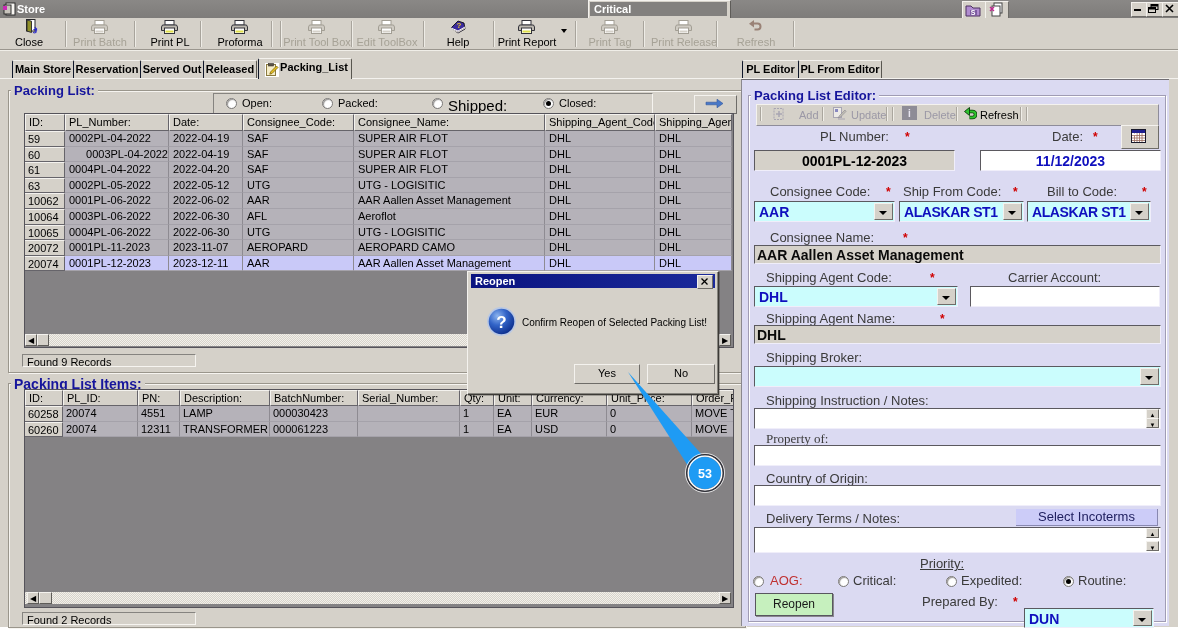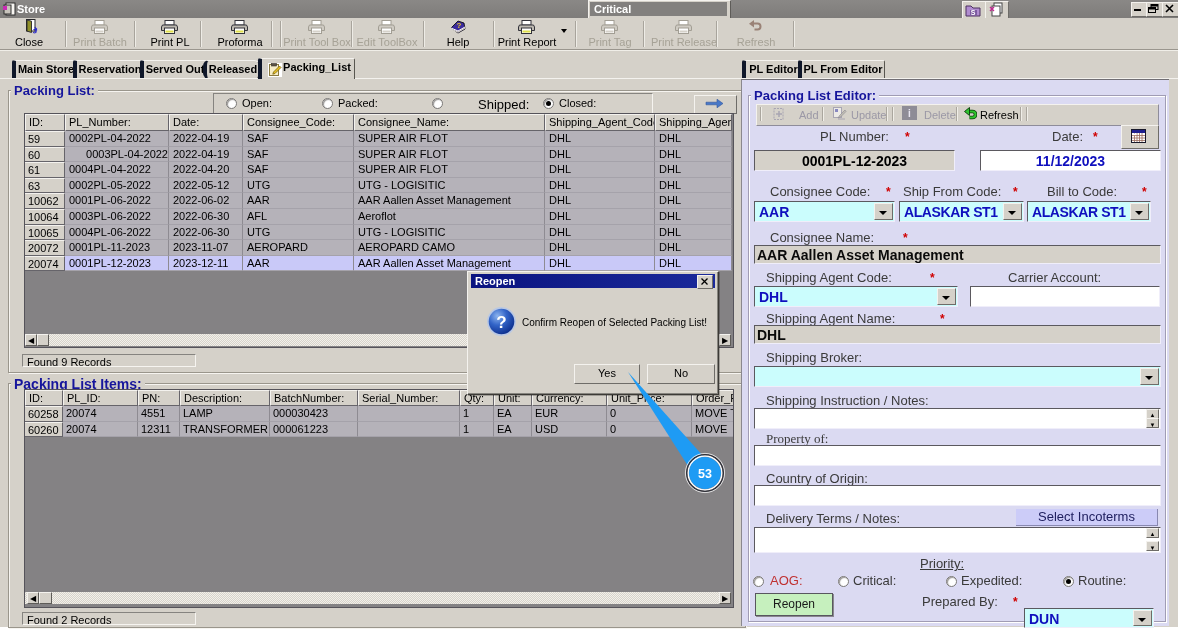--- a/index.html
+++ b/index.html
@@ -6,21 +6,21 @@
 body{width:1178px;height:633px;position:relative;background:#fff;font-family:"Liberation Sans",sans-serif;font-size:11px;color:#000;overflow:hidden;}
 .abs{position:absolute;}
 .win{left:0;top:0;width:1178px;height:627px;background:#d5d1c9;}
 .titlebar{left:0;top:0;width:1178px;height:18px;background:linear-gradient(180deg,#8a8886,#7e7c7a);}
 .titletxt{left:17px;top:3px;color:#fff;font-weight:bold;font-size:11px;}
 .raised{background:#d5d1c9;border-top:1px solid #f4f2ee;border-left:1px solid #f4f2ee;border-right:1px solid #6e6c68;border-bottom:1px solid #6e6c68;}
 .sunken{border-top:1px solid #868480;border-left:1px solid #868480;border-bottom:1px solid #f6f4f0;border-right:1px solid #f6f4f0;}
 .tbtxt{font-size:11px;color:#000;text-align:center;white-space:nowrap;width:80px;}
 .tbtxtd{font-size:11px;color:#a6a296;text-align:center;white-space:nowrap;width:80px;}
 .sep{width:1px;background:#a8a49c;border-right:1px solid #eeece6;}
-.tab{top:60px;height:18px;background:#d5d1c9;border-top:1px solid #f4f2ee;border-left:4px solid #0f172a;border-right:1px solid #58564f;font-weight:bold;font-size:11px;text-align:center;line-height:17px;border-top-left-radius:2px;border-top-right-radius:2px;}
+.tab{top:60px;height:18px;background:#d5d1c9;border-top:1px solid #f4f2ee;border-left:1px solid #0f172a;border-right:1px solid #58564f;font-weight:bold;font-size:11px;text-align:center;line-height:17px;border-top-left-radius:2px;border-top-right-radius:2px;}
 .tabact{top:58px;height:20px;z-index:3;}
 .glabel{font-weight:bold;color:#16159c;font-size:13px;background:#d5d1c9;padding:0 3px;}
 .gbox{border:1px solid #9a968c;box-shadow:1px 1px 0 #f6f4f0, inset 1px 1px 0 #f6f4f0;}
 .gridouter{background:#848284;border:1px solid #55535a;overflow:hidden;}
 .hcell{position:absolute;background:#d5d1c9;border-right:1px solid #66646a;border-bottom:1px solid #66646a;border-top:1px solid #f4f2ee;border-left:1px solid #f4f2ee;color:#000;padding:1px 0 0 3px;box-sizing:border-box;font-size:11px;overflow:hidden;white-space:nowrap;}
 .idcell{position:absolute;background:#d5d1c9;border-right:1px solid #66646a;border-bottom:1px solid #66646a;border-top:1px solid #f4f2ee;color:#000;padding:1px 0 0 3px;box-sizing:border-box;font-size:11px;overflow:hidden;}
 .dcell{position:absolute;border-right:1px solid #8e8b92;border-bottom:1px solid #a5a2aa;padding:1px 0 0 4px;box-sizing:border-box;font-size:11px;color:#000;overflow:hidden;white-space:nowrap;}
 .found{background:#d5d1c9;border-top:1px solid #868480;border-left:1px solid #868480;border-bottom:1px solid #f6f4f0;border-right:1px solid #f6f4f0;font-size:11px;padding:1px 0 0 4px;box-sizing:border-box;}
 .rp{left:741px;top:79px;width:428px;height:547px;background:#dbdaf2;border-left:1px solid #8a888e;border-top:1px solid #706e74;box-sizing:border-box;}
 .rlabel{position:absolute;font-size:13px;line-height:13px;color:#3a3a3a;white-space:nowrap;}
@@ -173,21 +173,21 @@
 <div class="abs tbtxt" style="left:487px;top:36px;">Print Report</div>
 <div class="abs tbtxtd" style="left:570px;top:36px;">Print Tag</div>
 <div class="abs tbtxtd" style="left:644px;top:36px;">Print Release</div>
 <div class="abs tbtxtd" style="left:716px;top:36px;">Refresh</div>
 <div class="abs" style="left:561px;top:29px;border-left:3px solid transparent;border-right:3px solid transparent;border-top:4px solid #000;"></div>
 
 <div class="abs" style="left:0;top:78px;width:1178px;height:1px;background:#f4f2ee;z-index:2;"></div>
 <div class="abs tab" style="left:12px;width:60px;">Main Store</div>
 <div class="abs tab" style="left:73px;width:66px;">Reservation</div>
 <div class="abs tab" style="left:140px;width:62px;">Served Out</div>
-<div class="abs tab" style="left:203px;width:52px;border-radius:6px;">Released</div>
+<div class="abs tab" style="left:203px;width:52px;">Released</div>
 <div class="abs tab tabact" style="left:258px;width:92px;padding-left:0;">
 <span style="margin-left:18px;">Packing_List</span>
 <svg class="abs" style="left:6px;top:4px" width="14" height="14" viewBox="0 0 14 14">
 <rect x="0" y="0" width="14" height="14" fill="#fff"></rect>
 <rect x="1.5" y="1.5" width="9" height="11" fill="#f6edc8" stroke="#8a7a40"></rect>
 <rect x="3.5" y="0.5" width="5" height="2.5" fill="#5a5248" stroke="#3a342c" stroke-width="0.6"></rect>
 <path d="M11.5 3 l1.5 1.5 -6 6 -2.2 0.7 0.7 -2.2 z" fill="#e8c020" stroke="#7a6410" stroke-width="0.8"></path>
 </svg>
 </div>
 <div class="abs tab" style="left:742px;width:55px;">PL Editor</div>
@@ -195,21 +195,21 @@
 
 <div class="abs gbox" style="left:8px;top:90px;width:736px;height:281px;"></div>
 <div class="abs glabel" style="left:11px;top:83px;">Packing List:</div>
 
 <div class="abs sunken" style="left:213px;top:93px;width:438px;height:21px;background:#d5d1c9;"></div>
 <div class="abs radio" style="left:226px;top:98px;"></div>
 <div class="abs" style="left:242px;top:97px;font-size:11px;">Open:</div>
 <div class="abs radio" style="left:322px;top:98px;"></div>
 <div class="abs" style="left:338px;top:97px;font-size:11px;">Packed:</div>
 <div class="abs radio" style="left:432px;top:98px;"></div>
-<div class="abs" style="left:448px;top:97px;font-size:13px;margin-left:30px;">Shipped:</div>
+<div class="abs" style="left:448px;top:97px;font-size:15px;">Shipped:</div>
 <div class="abs radio radsel" style="left:543px;top:98px;"></div>
 <div class="abs" style="left:559px;top:97px;font-size:11px;">Closed:</div>
 <div class="abs raised" style="left:694px;top:95px;width:41px;height:17px;"></div>
 <svg class="abs" style="left:705px;top:99px" width="19" height="9" viewBox="0 0 19 9">
 <path d="M1 3.2 h11 v-3 l6 4.3 -6 4.3 v-3 h-11 z" fill="#4878c8" stroke="#30549a" stroke-width="0.6"></path>
 </svg>
 
 <div class="abs gridouter" style="left:24px;top:113px;width:708px;height:233px;" id="grid1" style2="">
     <div class="hcell" style="left: 0px; top: 0px; width: 40px; height: 17px;">ID:</div>
     <div class="hcell" style="left: 40px; top: 0px; width: 104px; height: 17px;">PL_Number:</div>

